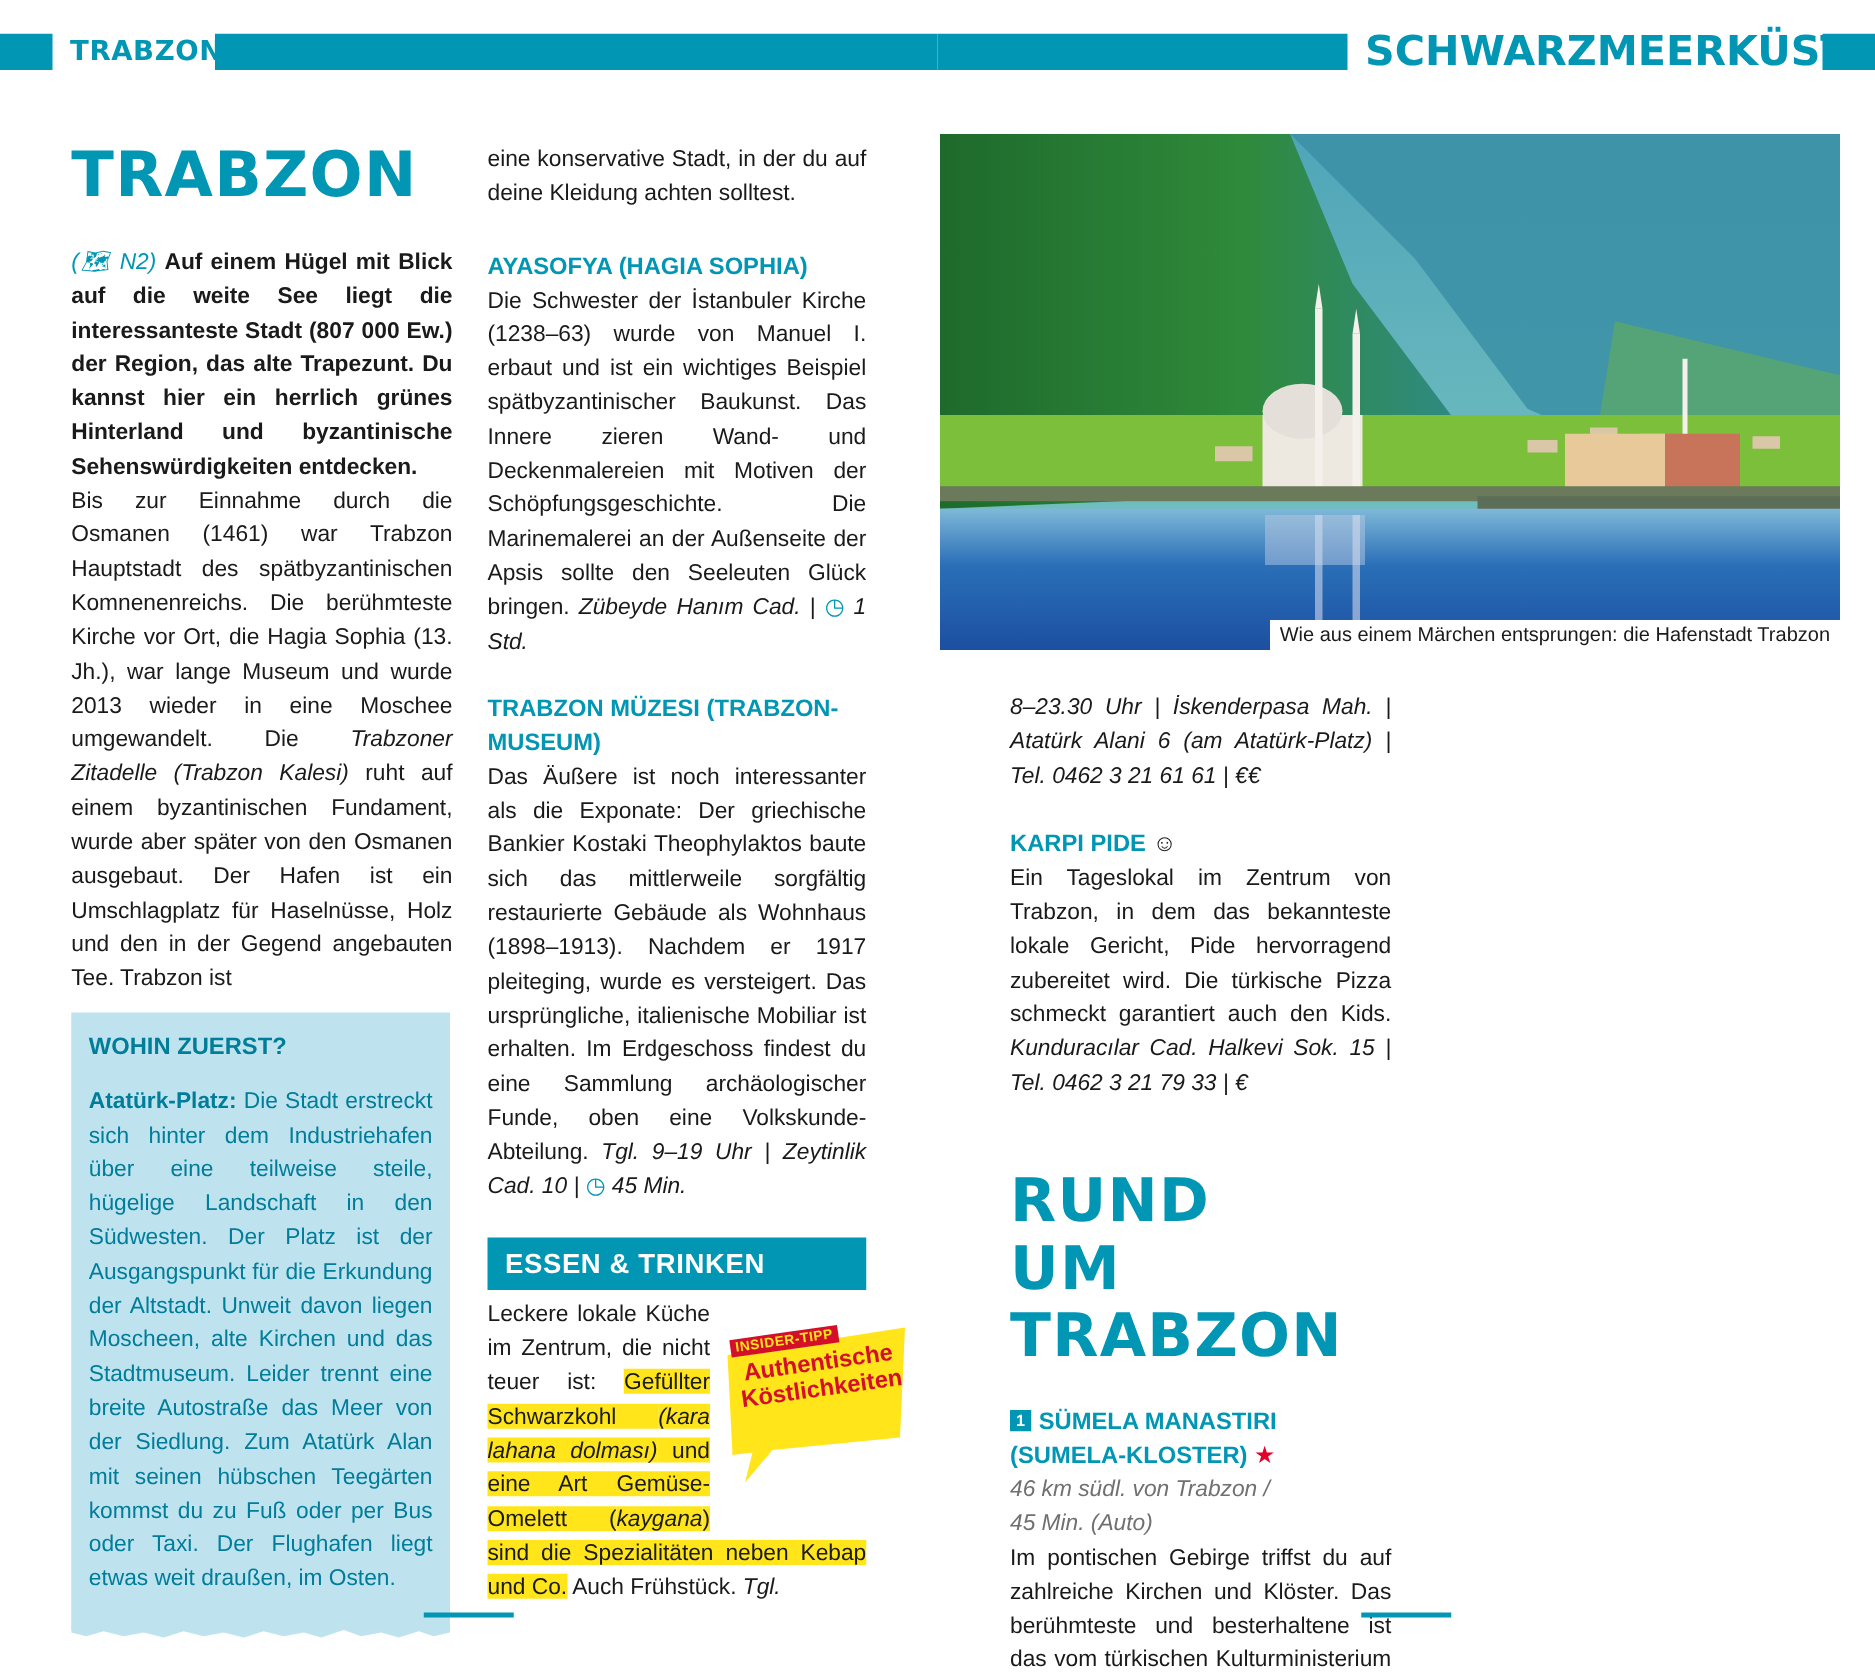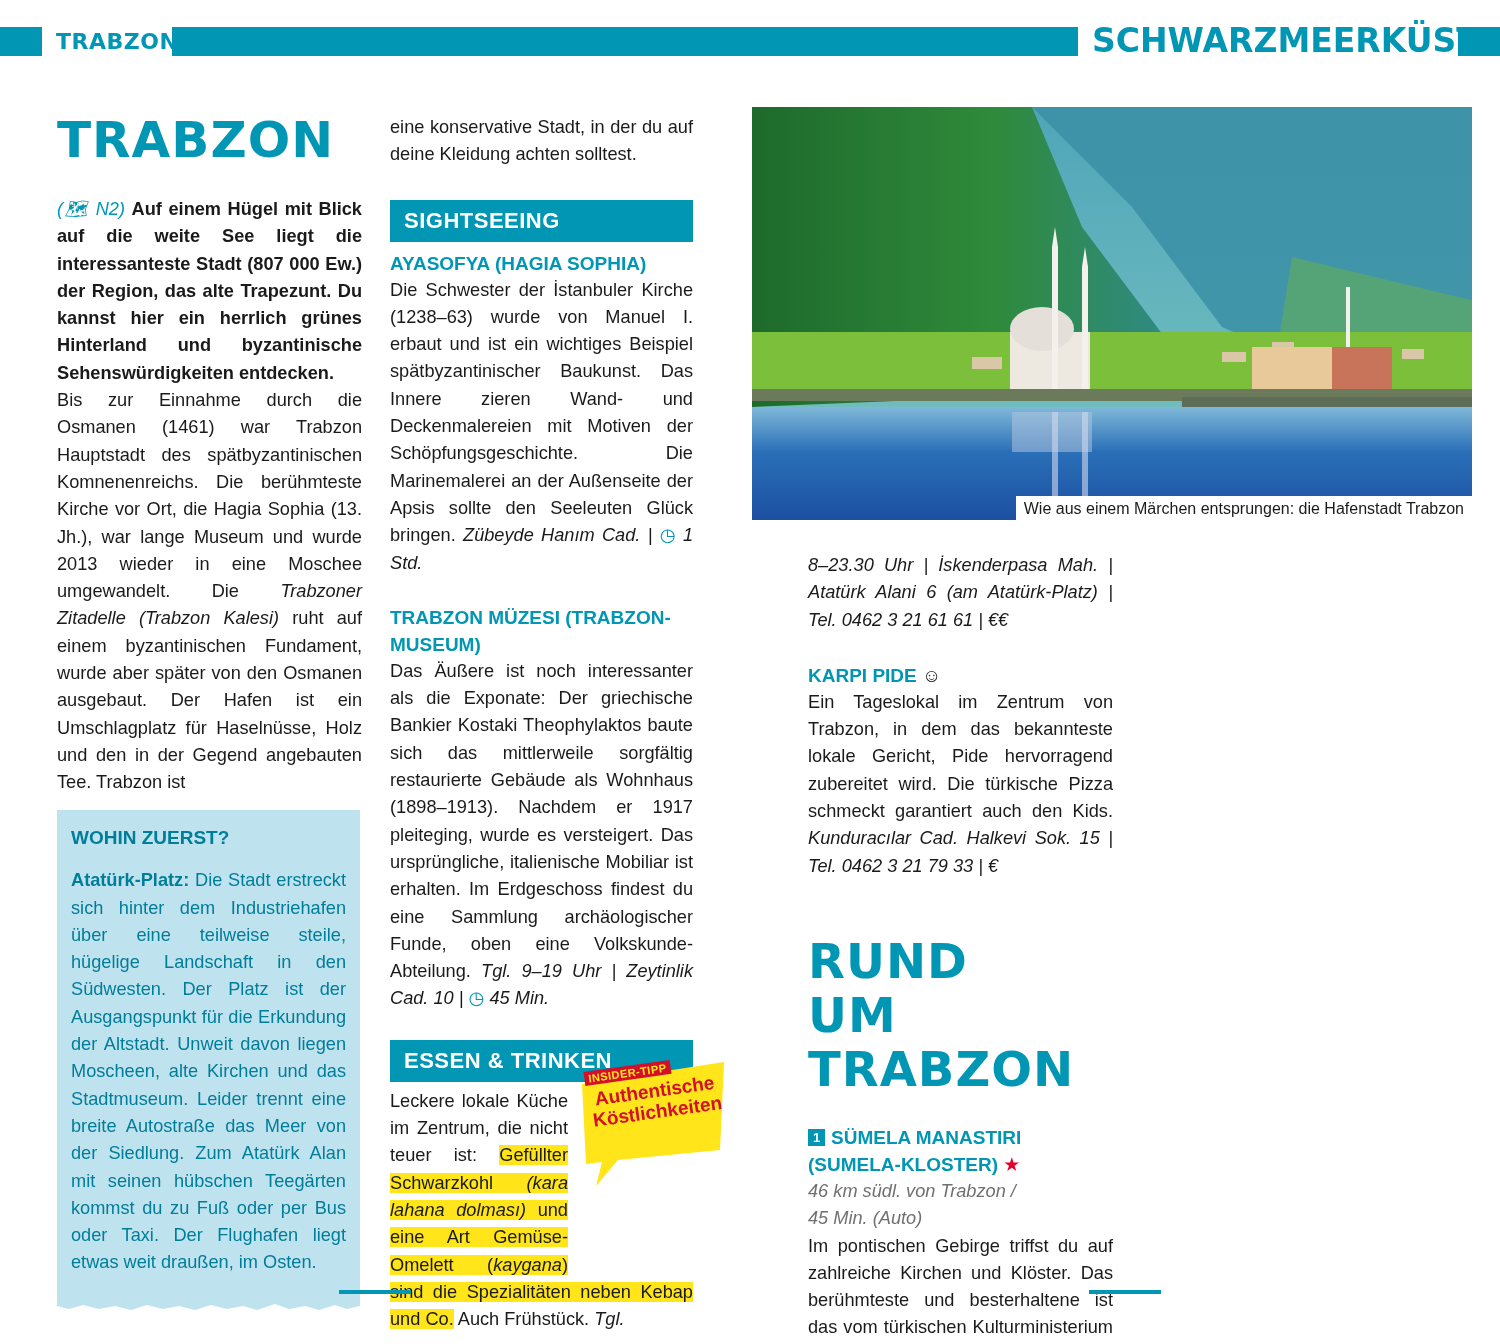--- a/index.html
+++ b/index.html
@@ -62,21 +62,20 @@
   <div class="box-title">WOHIN ZUERST?</div>
   <p><span class="bold">Atatürk-Platz:</span><span> Die Stadt erstreckt sich hinter dem Industriehafen über eine teilweise steile, hügelige Landschaft in den Südwesten. Der Platz ist der Ausgangspunkt für die Erkundung der Altstadt. Unweit davon liegen Moscheen, alte Kirchen und das Stadtmuseum. Leider trennt eine breite Autostraße das Meer von der Siedlung. Zum Atatürk Alan mit seinen hübschen Teegärten kommst du zu Fuß oder per Bus oder Taxi. Der Flughafen liegt etwas weit draußen, im Osten.</span></p>
   <svg class="torn" viewBox="0 0 303 12" preserveAspectRatio="none">
     <path d="M0,0 L303,0 L303,6 L290,9 L278,5 L262,10 L248,6 L232,9 L218,4 L200,10 L186,6 L170,9 L154,5 L138,10 L122,6 L106,9 L90,5 L74,10 L58,6 L42,9 L26,5 L12,9 L0,6 Z" fill="#bfe3ee"></path>
   </svg>
 </div>
 
 <div class="col" style="left:390px; top:114px; width:303px;">
   <p style="margin-bottom:31px;">eine konservative Stadt, in der du auf deine Kleidung achten solltest.</p>
 
-  <div class="sec-head">SIGHTSEEING</div>
 
   <div style="margin-top:8px;">
     <div class="item-title">AYASOFYA (HAGIA SOPHIA)</div>
     <p><span>Die Schwester der İstanbuler Kirche (1238–63) wurde von Manuel I. erbaut und ist ein wichtiges Beispiel spätbyzantinischer Baukunst. Das Innere zieren Wand- und Deckenmalereien mit Motiven der Schöpfungsgeschichte. Die Marinemalerei an der Außenseite der Apsis sollte den Seeleuten Glück bringen. </span><span class="italic">Zübeyde Hanım Cad. | </span><span class="accent">◷</span> <span class="italic">1 Std.</span></p>
   </div>
 
   <div style="margin-top:27px;">
     <div class="item-title">TRABZON MÜZESI (TRABZON-MUSEUM)</div>
     <p><span>Das Äußere ist noch interessanter als die Exponate: Der griechische Bankier Kostaki Theophylaktos baute sich das mittlerweile sorgfältig restaurierte Gebäude als Wohnhaus (1898–1913). Nachdem er 1917 pleiteging, wurde es versteigert. Das ursprüngliche, italienische Mobiliar ist erhalten. Im Erdgeschoss findest du eine Sammlung archäologischer Funde, oben eine Volkskunde-Abteilung. </span><span class="italic">Tgl. 9–19 Uhr | Zeytinlik Cad. 10 | </span><span class="accent">◷</span> <span class="italic">45 Min.</span></p>
   </div>

